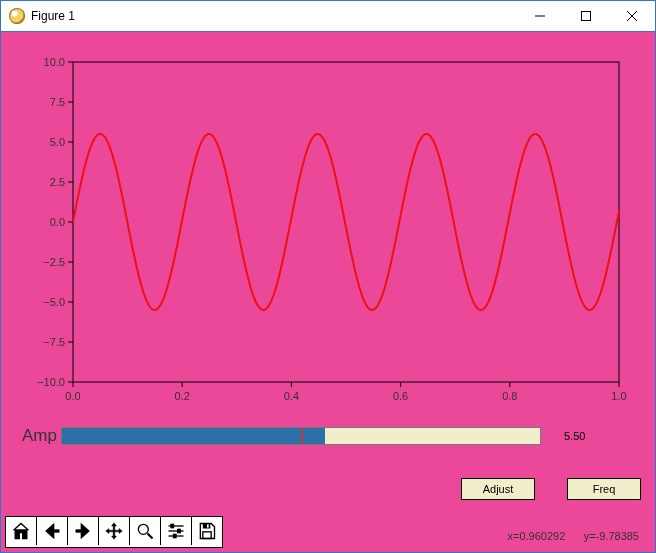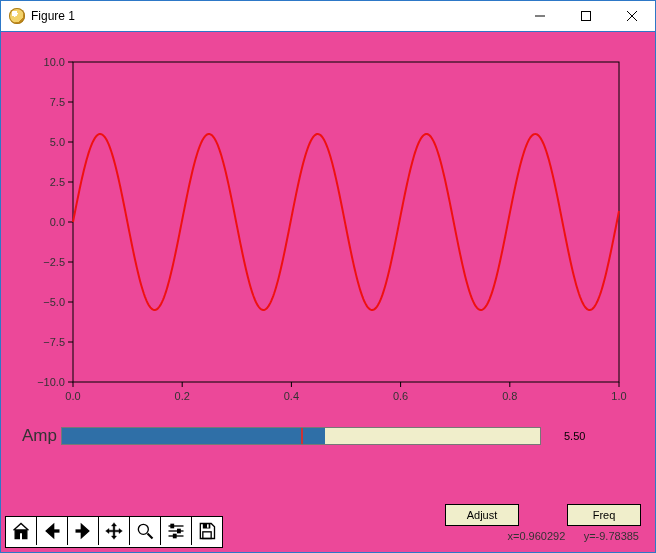--- a/index.html
+++ b/index.html
@@ -19,21 +19,21 @@
   .chart-holder{position:absolute;top:10px;left:12px;width:620px;height:380px;}
   
   .sliders{position:absolute;top:394px;left:20px;width:610px;}
   .slider-row{height:20px;display:flex;align-items:center;margin-bottom:4px;}
   .slider-label{width:36px;text-align:right;font-size:17px;color:#333;padding-right:4px;}
   .slider-track{flex:0 0 478px;height:16px;border:1px solid #777;background:#f0eecb;position:relative;}
   .slider-fill{position:absolute;top:0;bottom:0;left:0;background:#2f6fa7;}
   .slider-mark{position:absolute;top:0;bottom:0;width:2px;background:#c33;}
   .slider-val{flex:0 0 45px;text-align:left;font-size:11px;padding-left:23px;}
   
-  .btn-row{position:absolute;top:472px;left:0;right:14px;height:28px;display:flex;justify-content:flex-end;gap:48px;}
+  .btn-row{position:absolute;top:446px;left:0;right:14px;height:28px;display:flex;justify-content:flex-end;gap:32px;}
   .uibtn{width:72px;height:20px;border:1px solid #000;background:#f0eecb;font-size:11px;display:flex;align-items:center;justify-content:center;cursor:pointer;}
   
   .toolbar{position:absolute;left:4px;bottom:4px;height:30px;display:flex;border:1px solid #000;background:#fff;}
   .tb-btn{width:30px;height:28px;display:flex;align-items:center;justify-content:center;border-right:1px solid #000;cursor:pointer;}
   .tb-btn:last-child{border-right:none;}
   .tb-btn svg{width:20px;height:20px;stroke:#000;stroke-width:1.6;fill:none;}
   
   .status{position:absolute;right:16px;bottom:10px;font-size:11px;color:#333;}
   
   .axis-label{font-size:11px;fill:#333;font-family:Arial,sans-serif;}

